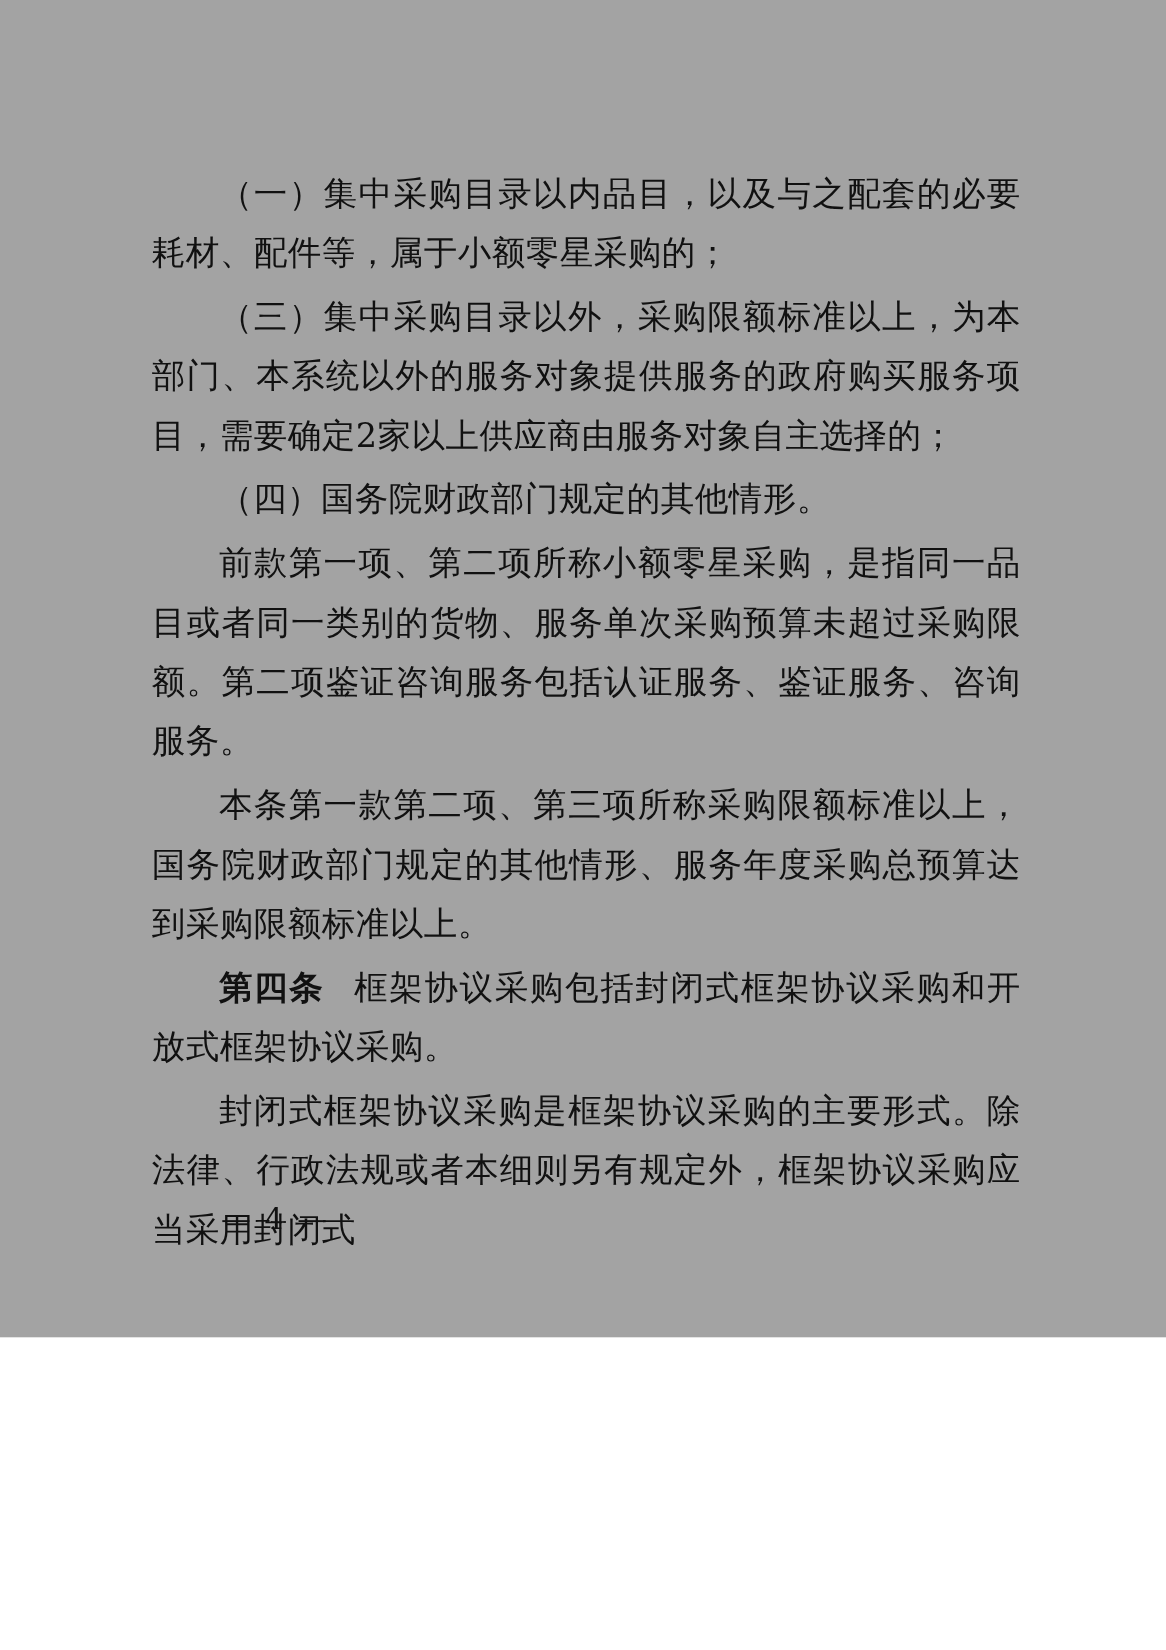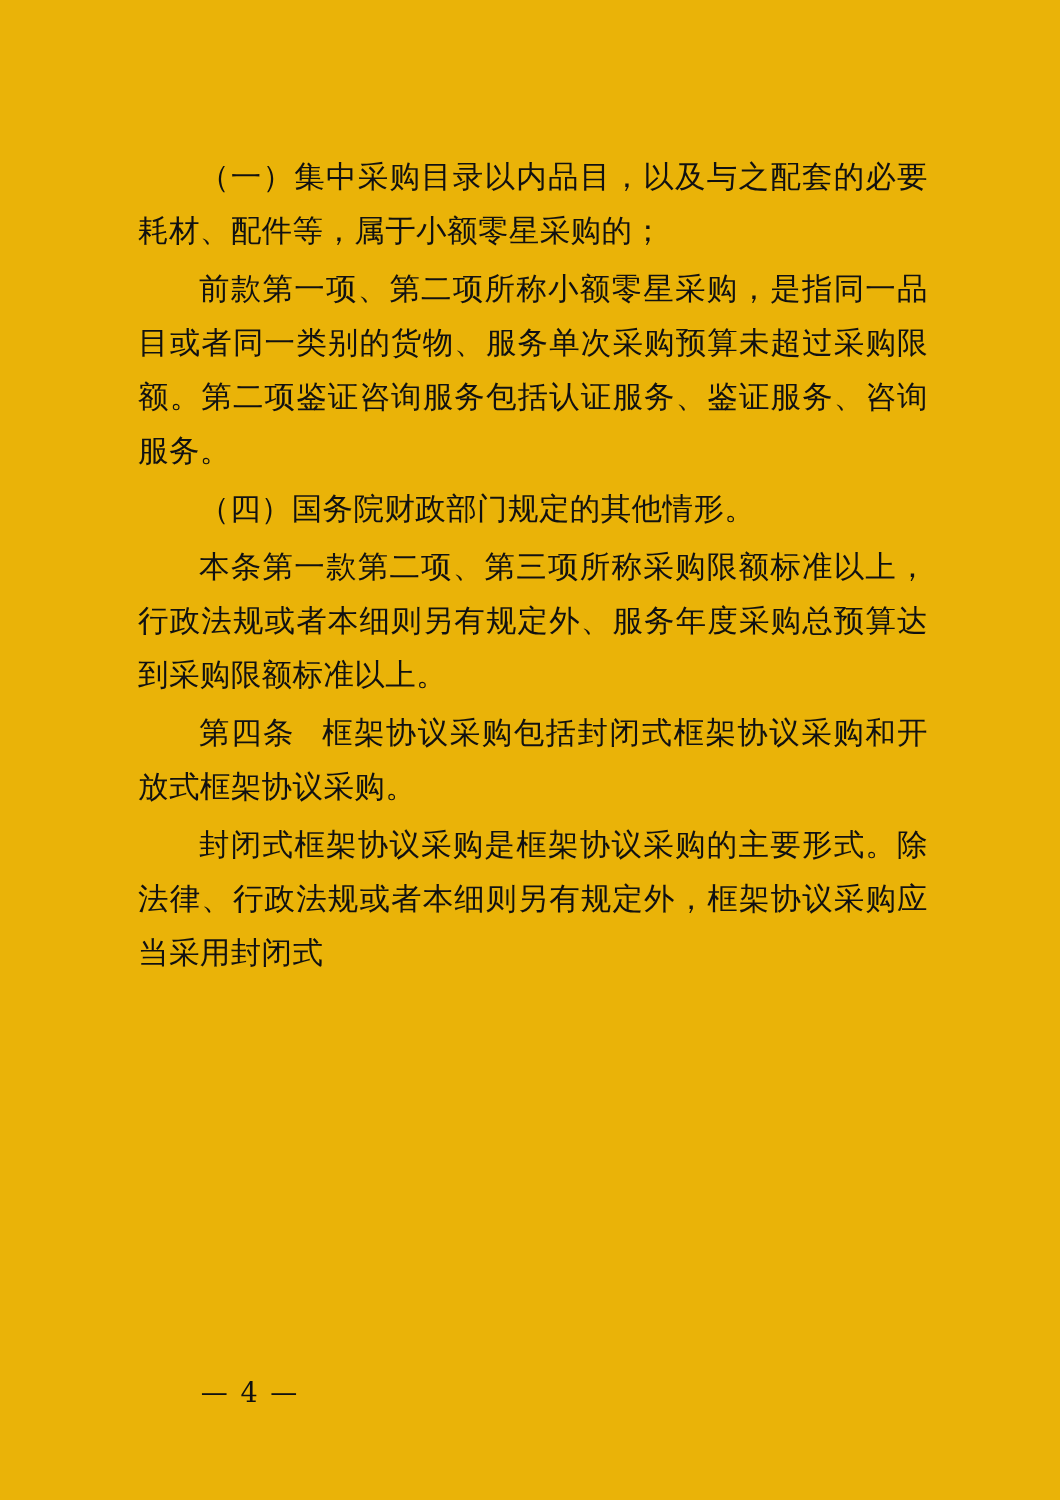--- a/index.html
+++ b/index.html
@@ -3,22 +3,22 @@
 <meta charset="utf-8">
 <style>
   html, body {
     margin: 0;
     padding: 0;
     background: #ffffff;
   }
   .page {
     position: relative;
     width: 1060px;
-    height: 1500px;
-    background: #eab308;
+    height: 1216px;
+    background: #a3a3a3;
     overflow: hidden;
     font-family: "DejaVu Serif", "Liberation Serif", serif;
   }
   .page-body {
     position: absolute;
     top: 150px;
     left: 138px;
     width: 790px;
   }
   .para {
@@ -26,21 +26,21 @@
     font-size: 30.5px;
     line-height: 1.77;
     color: #111111;
     text-align: justify;
     text-justify: inter-character;
     letter-spacing: 0.4px;
     text-indent: 61px;
     font-weight: 500;
   }
   .article-head {
-    font-weight: 400;
+    font-weight: 700;
   }
   .gap {
     display: inline-block;
     width: 26px;
   }
   .footer {
     position: absolute;
     left: 0;
     right: 0;
     bottom: 92px;
@@ -58,26 +58,27 @@
 </head>
 <body>
 
 <div class="page">
 
   <div class="page-body">
 
     <p class="para">（一）集中采购目录以内品目，以及与之配套的必要耗材、配件等，属于小额零星采购的；</p>
 
 
+    <p class="para">（三）集中采购目录以外，采购限额标准以上，为本部门、本系统以外的服务对象提供服务的政府购买服务项目，需要确定2家以上供应商由服务对象自主选择的；</p>
+
+    <p class="para">（四）国务院财政部门规定的其他情形。</p>
 
     <p class="para">前款第一项、第二项所称小额零星采购，是指同一品目或者同一类别的货物、服务单次采购预算未超过采购限额。第二项鉴证咨询服务包括认证服务、鉴证服务、咨询服务。</p>
 
-    <p class="para">（四）国务院财政部门规定的其他情形。</p>
-
-    <p class="para">本条第一款第二项、第三项所称采购限额标准以上，行政法规或者本细则另有规定外、服务年度采购总预算达到采购限额标准以上。</p>
+    <p class="para">本条第一款第二项、第三项所称采购限额标准以上，国务院财政部门规定的其他情形、服务年度采购总预算达到采购限额标准以上。</p>
 
 
     <p class="para">
       <span class="article-head">第四条</span><span class="gap"></span><span>框架协议采购包括封闭式框架协议采购和开放式框架协议采购。</span>
     </p>
 
     <p class="para">封闭式框架协议采购是框架协议采购的主要形式。除法律、行政法规或者本细则另有规定外，框架协议采购应当采用封闭式</p>
 
   </div>
 

